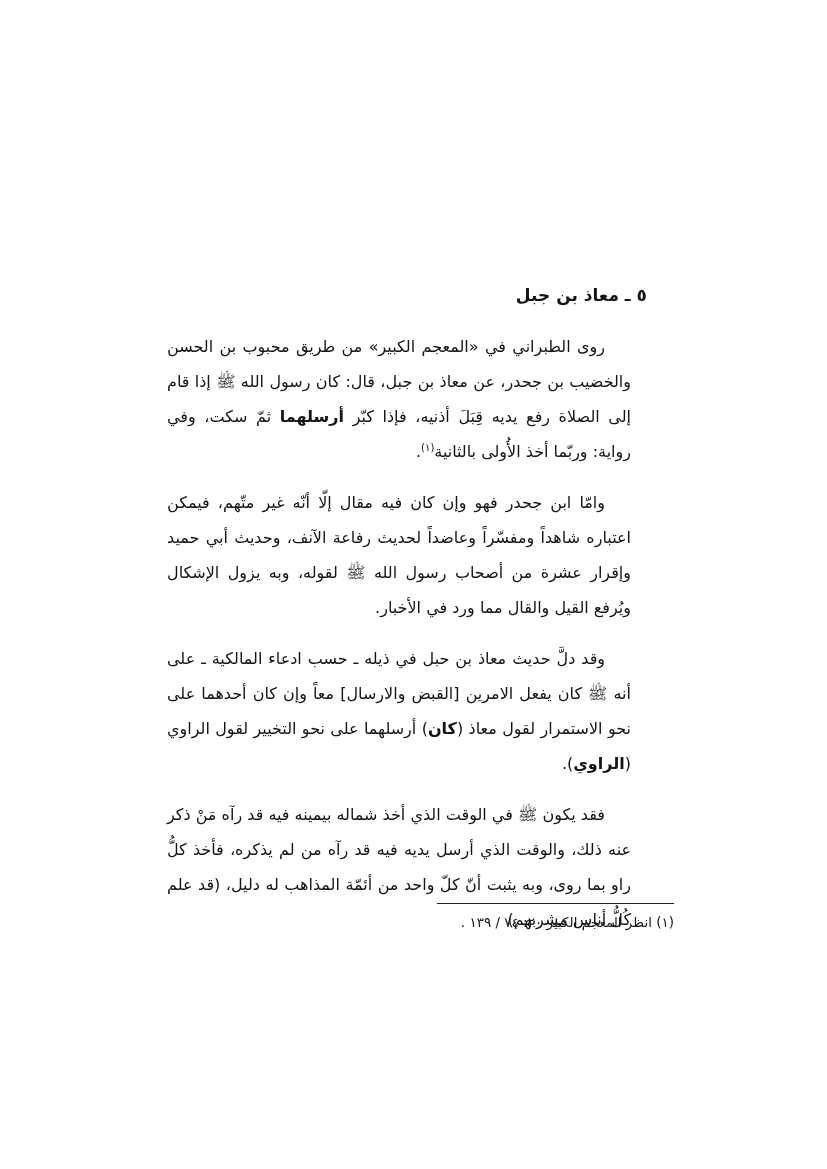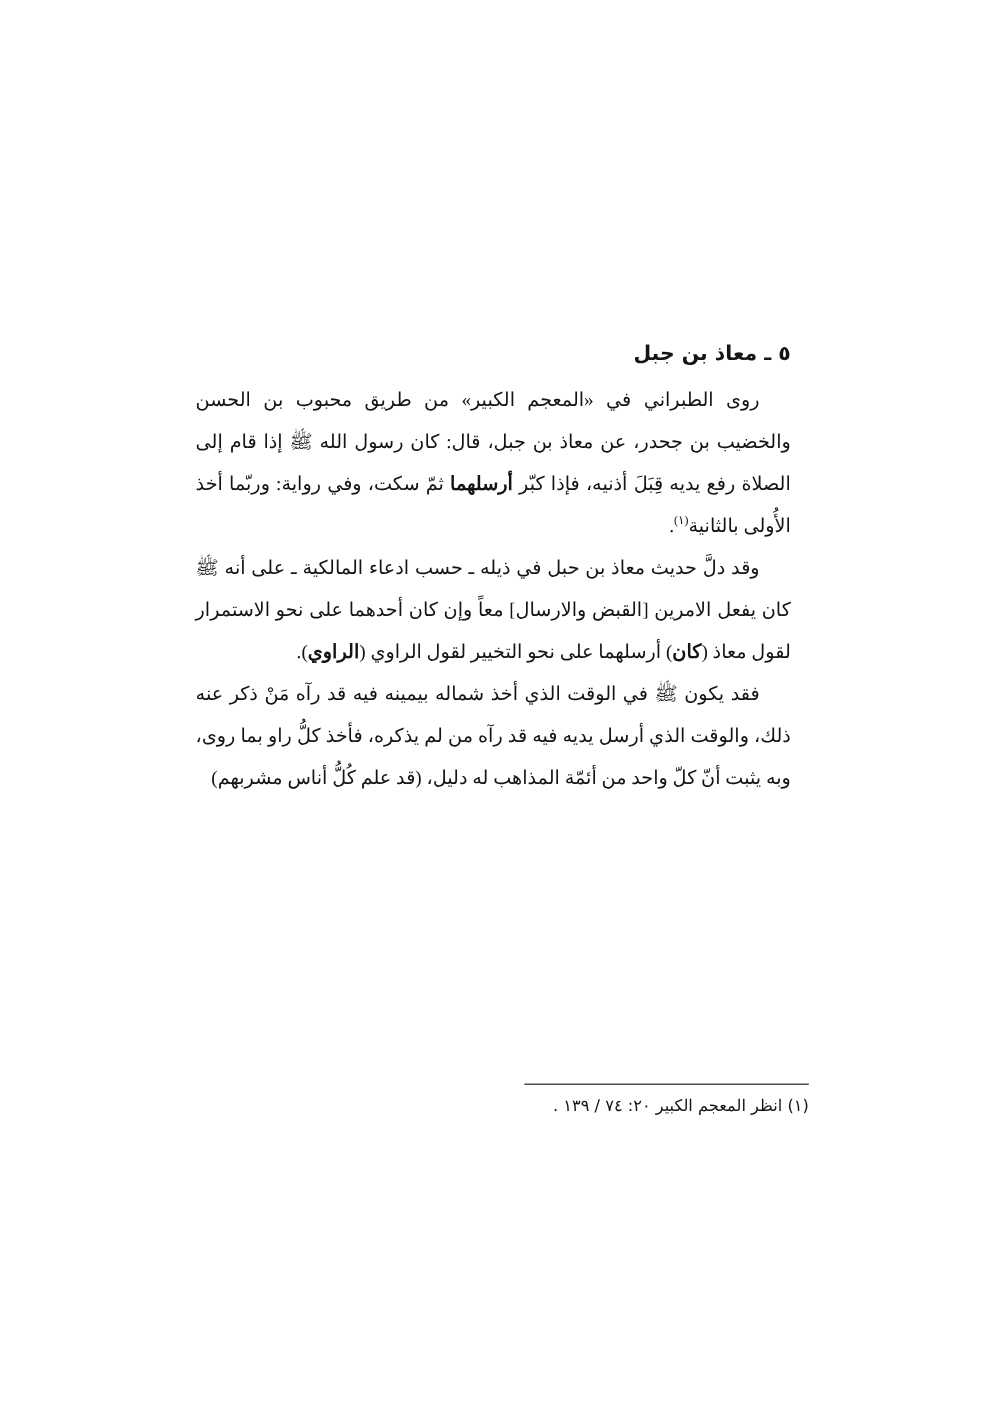--- a/index.html
+++ b/index.html
@@ -13,38 +13,37 @@
     height: 1169px;
     background: #ffffff;
     margin: 0 auto;
     font-family: "DejaVu Sans", sans-serif;
     color: #141414;
     overflow: hidden;
   }
   .content {
     position: absolute;
     top: 278px;
-    right: 168px;
+    right: 180px;
     width: 496px;
     direction: rtl;
     text-align: justify;
     font-size: 16px;
     line-height: 35px;
   }
   .heading {
     font-size: 17px;
     font-weight: bold;
     text-align: right;
     margin: 0 0 3px 0;
     text-indent: 0;
   }
   .content p {
-    margin: 0;
+    margin: 16px;
     text-indent: 26px;
-    font-family: Liberation Serif, serif;
   }
   .content p span.b {
     font-weight: bold;
   }
   .content sup {
     font-size: 10px;
     line-height: 0;
     vertical-align: super;
   }
   .footnote-area {
@@ -69,20 +68,21 @@
 </style>
 </head>
 <body>
 
 <div class="page">
 
   <div class="content">
     <h2 class="heading">٥ ـ معاذ بن جبل</h2>
     <div>
         <p><span>روى الطبراني في «المعجم الكبير» من طريق محبوب بن الحسن والخضيب بن جحدر، عن معاذ بن جبل، قال: كان رسول الله ﷺ إذا قام إلى الصلاة رفع يديه قِبَلَ أذنيه، فإذا كبّر </span><span class="b">أرسلهما</span><span> ثمّ سكت، وفي رواية: وربّما أخذ الأُولى بالثانية</span><sup>(١)</sup><span>.</span></p>
+        <p><span>وامّا ابن جحدر فهو وإن كان فيه مقال إلّا أنّه غير متّهم، فيمكن اعتباره شاهداً ومفسّراً وعاضداً لحديث رفاعة الآنف، وحديث أبي حميد وإقرار عشرة من أصحاب رسول الله ﷺ لقوله، وبه يزول الإشكال ويُرفع القيل والقال مما ورد في الأخبار.</span></p>
         <p><span>وقد دلَّ حديث معاذ بن حبل في ذيله ـ حسب ادعاء المالكية ـ على أنه ﷺ كان يفعل الامرين [القبض والارسال] معاً وإن كان أحدهما على نحو الاستمرار لقول معاذ (</span><span class="b">كان</span><span>) أرسلهما على نحو التخيير لقول الراوي (</span><span class="b">الراوي</span><span>).</span></p>
         <p><span>فقد يكون ﷺ في الوقت الذي أخذ شماله بيمينه فيه قد رآه مَنْ ذكر عنه ذلك، والوقت الذي أرسل يديه فيه قد رآه من لم يذكره، فأخذ كلُّ راو بما روى، وبه يثبت أنّ كلّ واحد من أئمّة المذاهب له دليل، (قد علم كُلُّ أناس مشربهم)</span></p>
       </div>
   </div>
 
   <div class="footnote-area">
     <div class="footnote-rule"></div>
     <div class="footnote-text">(١) انظر المعجم الكبير ٢٠: ٧٤ / ١٣٩ .</div>
   </div>
 

